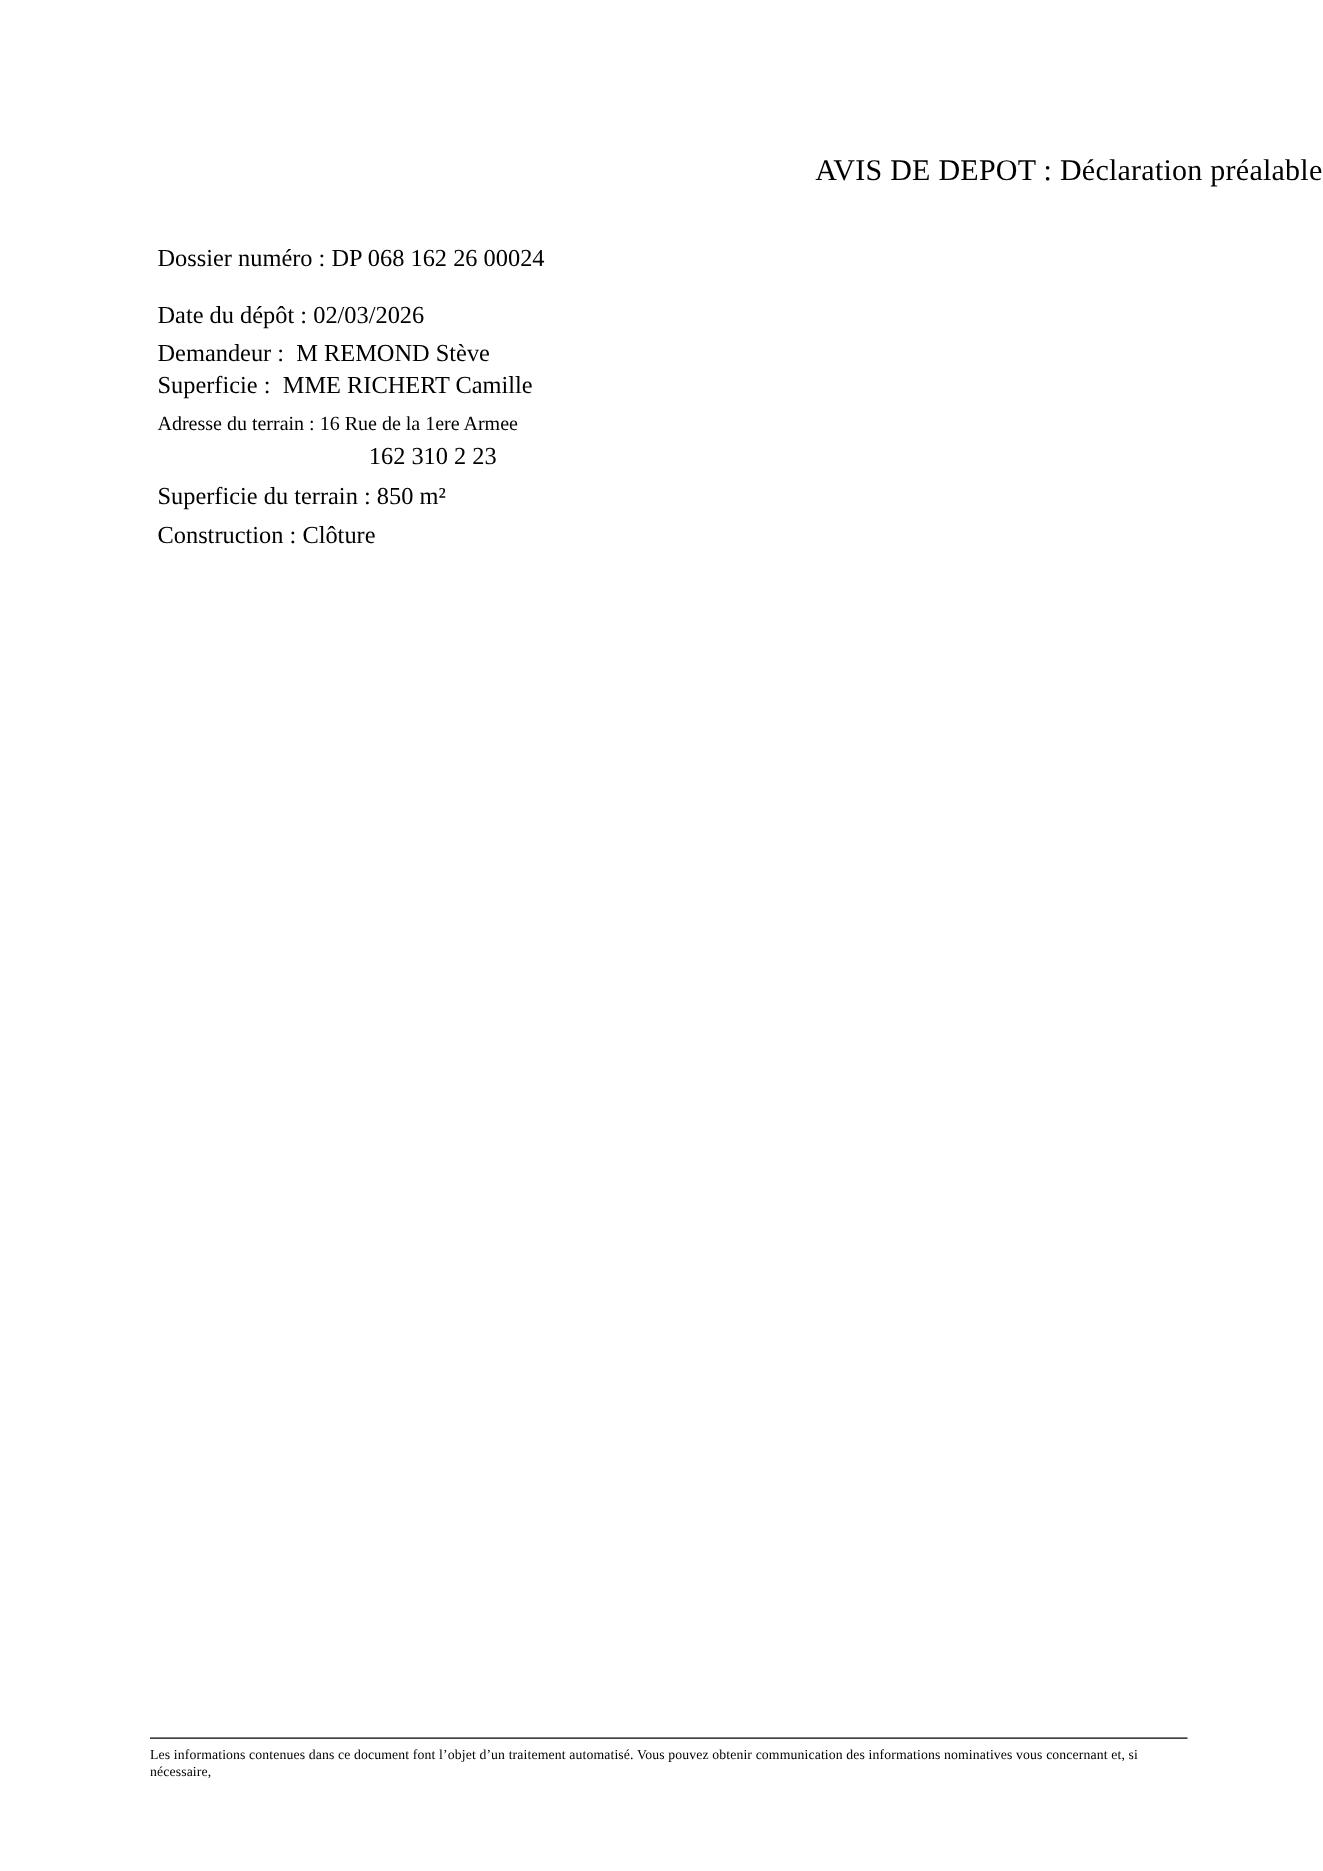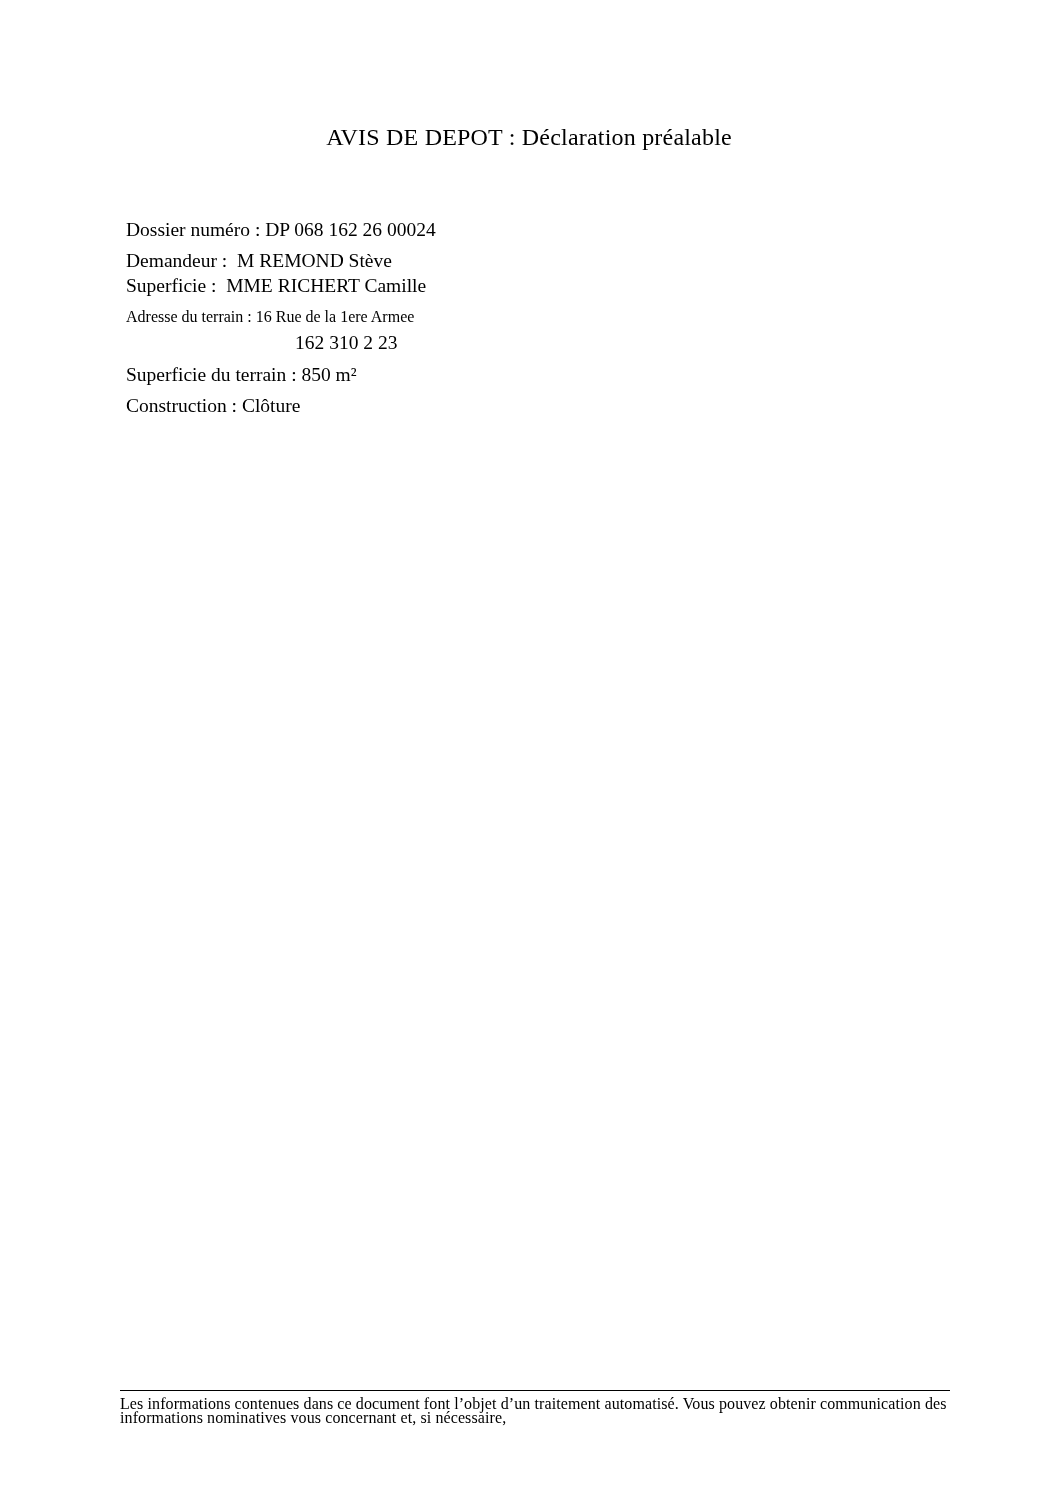--- a/index.html
+++ b/index.html
@@ -20,38 +20,37 @@
     position: absolute;
     inset: 0;
     background: #ffffff;
   }
 
   .doc-title {
     position: absolute;
     top: 124px;
     left: 0;
     width: 100%;
-    text-align: center;
+    text-align: right;
     font-size: 24px;
     letter-spacing: 0.2px;
     white-space: nowrap;
   }
 
   .body-block {
     position: absolute;
     left: 126px;
     top: 196px;
     width: 820px;
   }
 
   .line {
     font-size: 19.5px;
     line-height: 23px;
     white-space: pre;
-    margin-top: 22px;
   }
 
   .gap-lg { margin-top: 22px; }
   .gap-md { margin-top: 8px; }
   .gap-sm { margin-top: 2px; }
   .gap-xl { margin-top: 40px; }
 
   .addr-line-1 {
     font-size: 16px;
     line-height: 24px;
@@ -69,36 +68,37 @@
     left: 120px;
     top: 1390px;
     width: 830px;
   }
   .footer-rule {
     width: 100%;
     border-top: 1px solid #000000;
     margin-bottom: 6px;
   }
   .footer-text {
-    font-size: 16px;
+    font-size: 11px;
     line-height: 14px;
     letter-spacing: 0.1px;
   }
 </style>
 </head>
 <body>
 
 <div class="page">
 
   <div class="doc-title">AVIS DE DEPOT : Déclaration préalable</div>
 
   <div class="body-block">
 
     <div class="line">Dossier numéro : DP 068 162 26 00024</div>
 
+    <div class="line gap-lg">Date du dépôt : 02/03/2026</div>
 
     <div class="line gap-md">Demandeur :  M REMOND Stève</div>
 
     <div class="line gap-sm">Superficie :  MME RICHERT Camille</div>
 
     <div class="addr-line-1 gap-md">Adresse du terrain : 16 Rue de la 1ere Armee</div>
 
     <div class="addr-line-2 gap-sm">162 310 2 23</div>
 
     <div class="line gap-md">Superficie du terrain : 850 m²</div>

